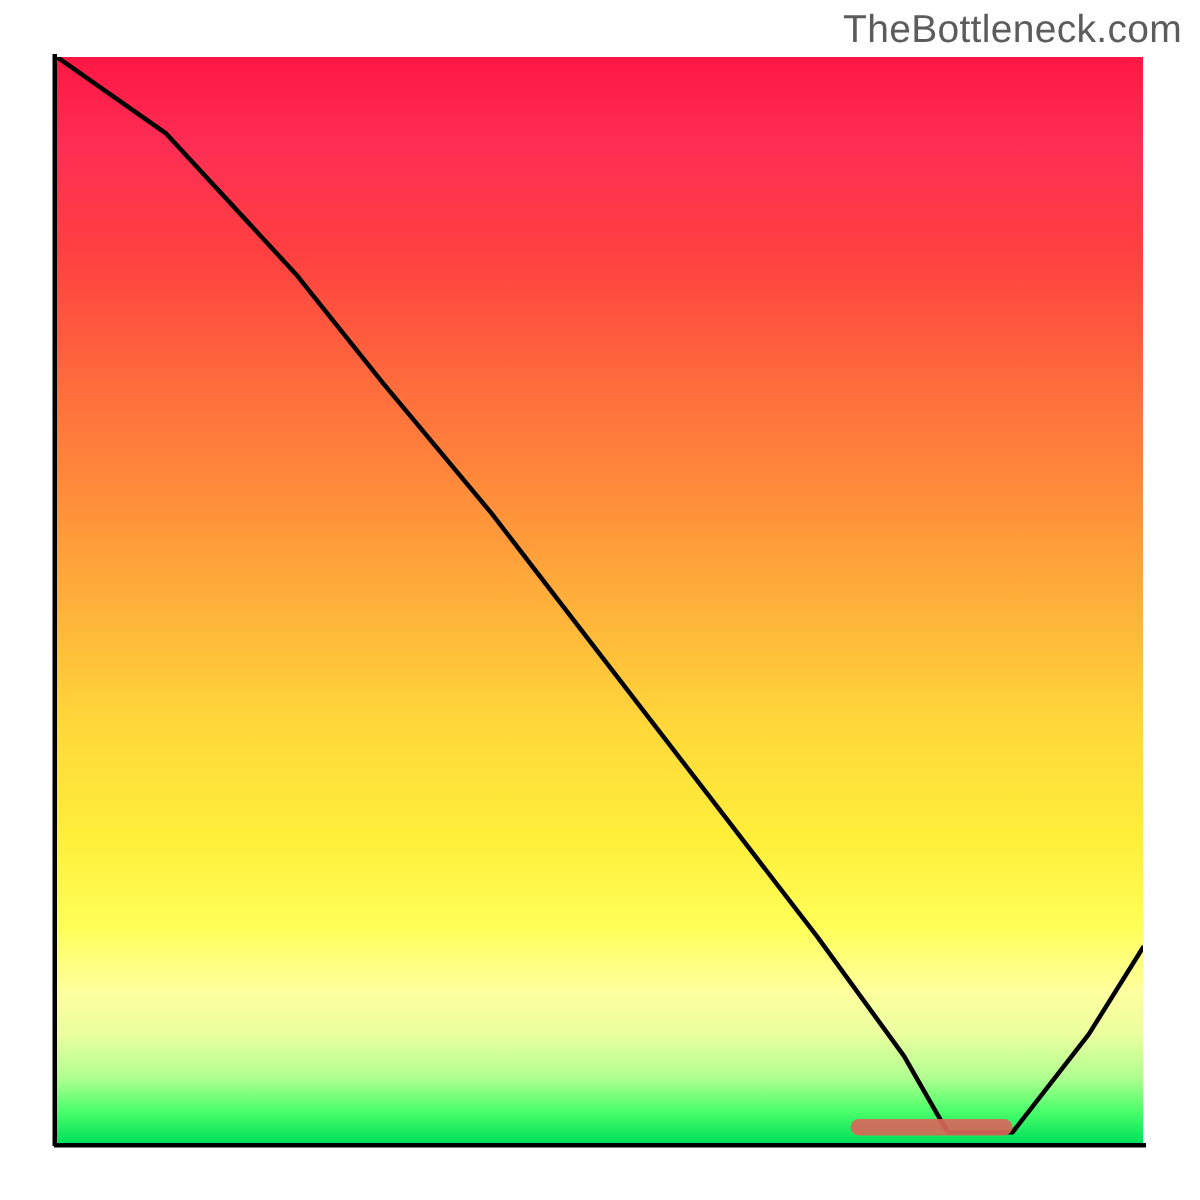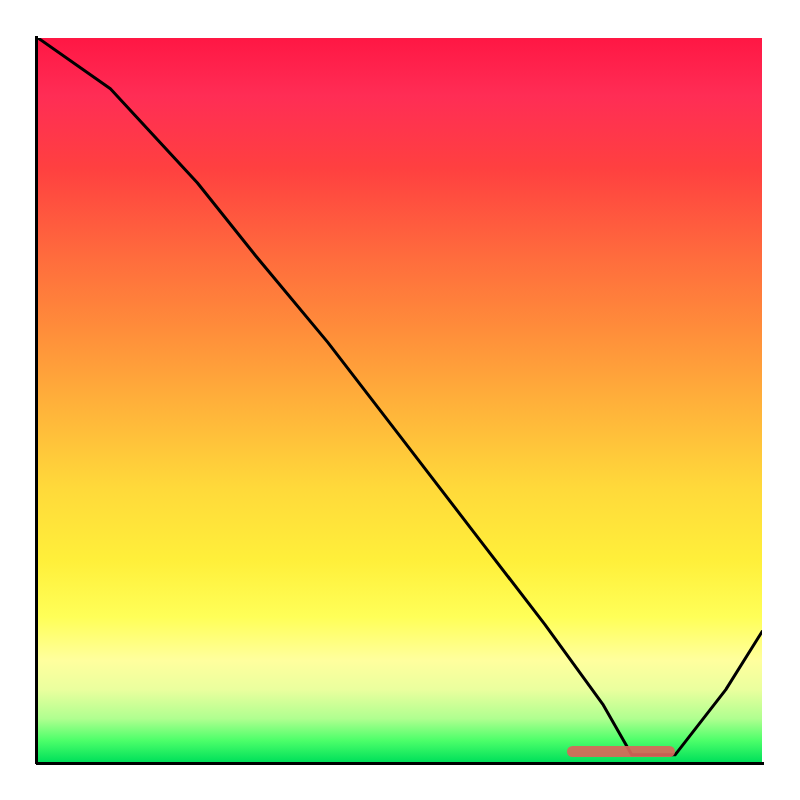--- a/index.html
+++ b/index.html
@@ -76,20 +76,21 @@
     border-radius: 5.5px;
     background: #d8675a;
     opacity: 0.92;
   }
 </style>
 </head>
 <body>
 
 <div class="container">
 
+  <div class="watermark">TheBottleneck.com</div>
 
   <div class="plot"></div>
 
   <div class="axis-left"></div>
   <div class="axis-bottom"></div>
 
   <svg class="overlay-svg" viewBox="0 0 724 724" preserveAspectRatio="none">
     <path id="curve-path" fill="none" stroke="#000" stroke-width="3" stroke-linejoin="round" stroke-linecap="round" d="M0.0 0.0 L72.4 50.7 L159.3 144.8 L217.2 217.2 L289.6 304.1 L362.0 398.2 L434.4 492.3 L506.8 586.4 L564.7 666.1 L593.7 716.8 L637.1 716.8 L687.8 651.6 L724.0 593.7"></path>
   </svg>
 

